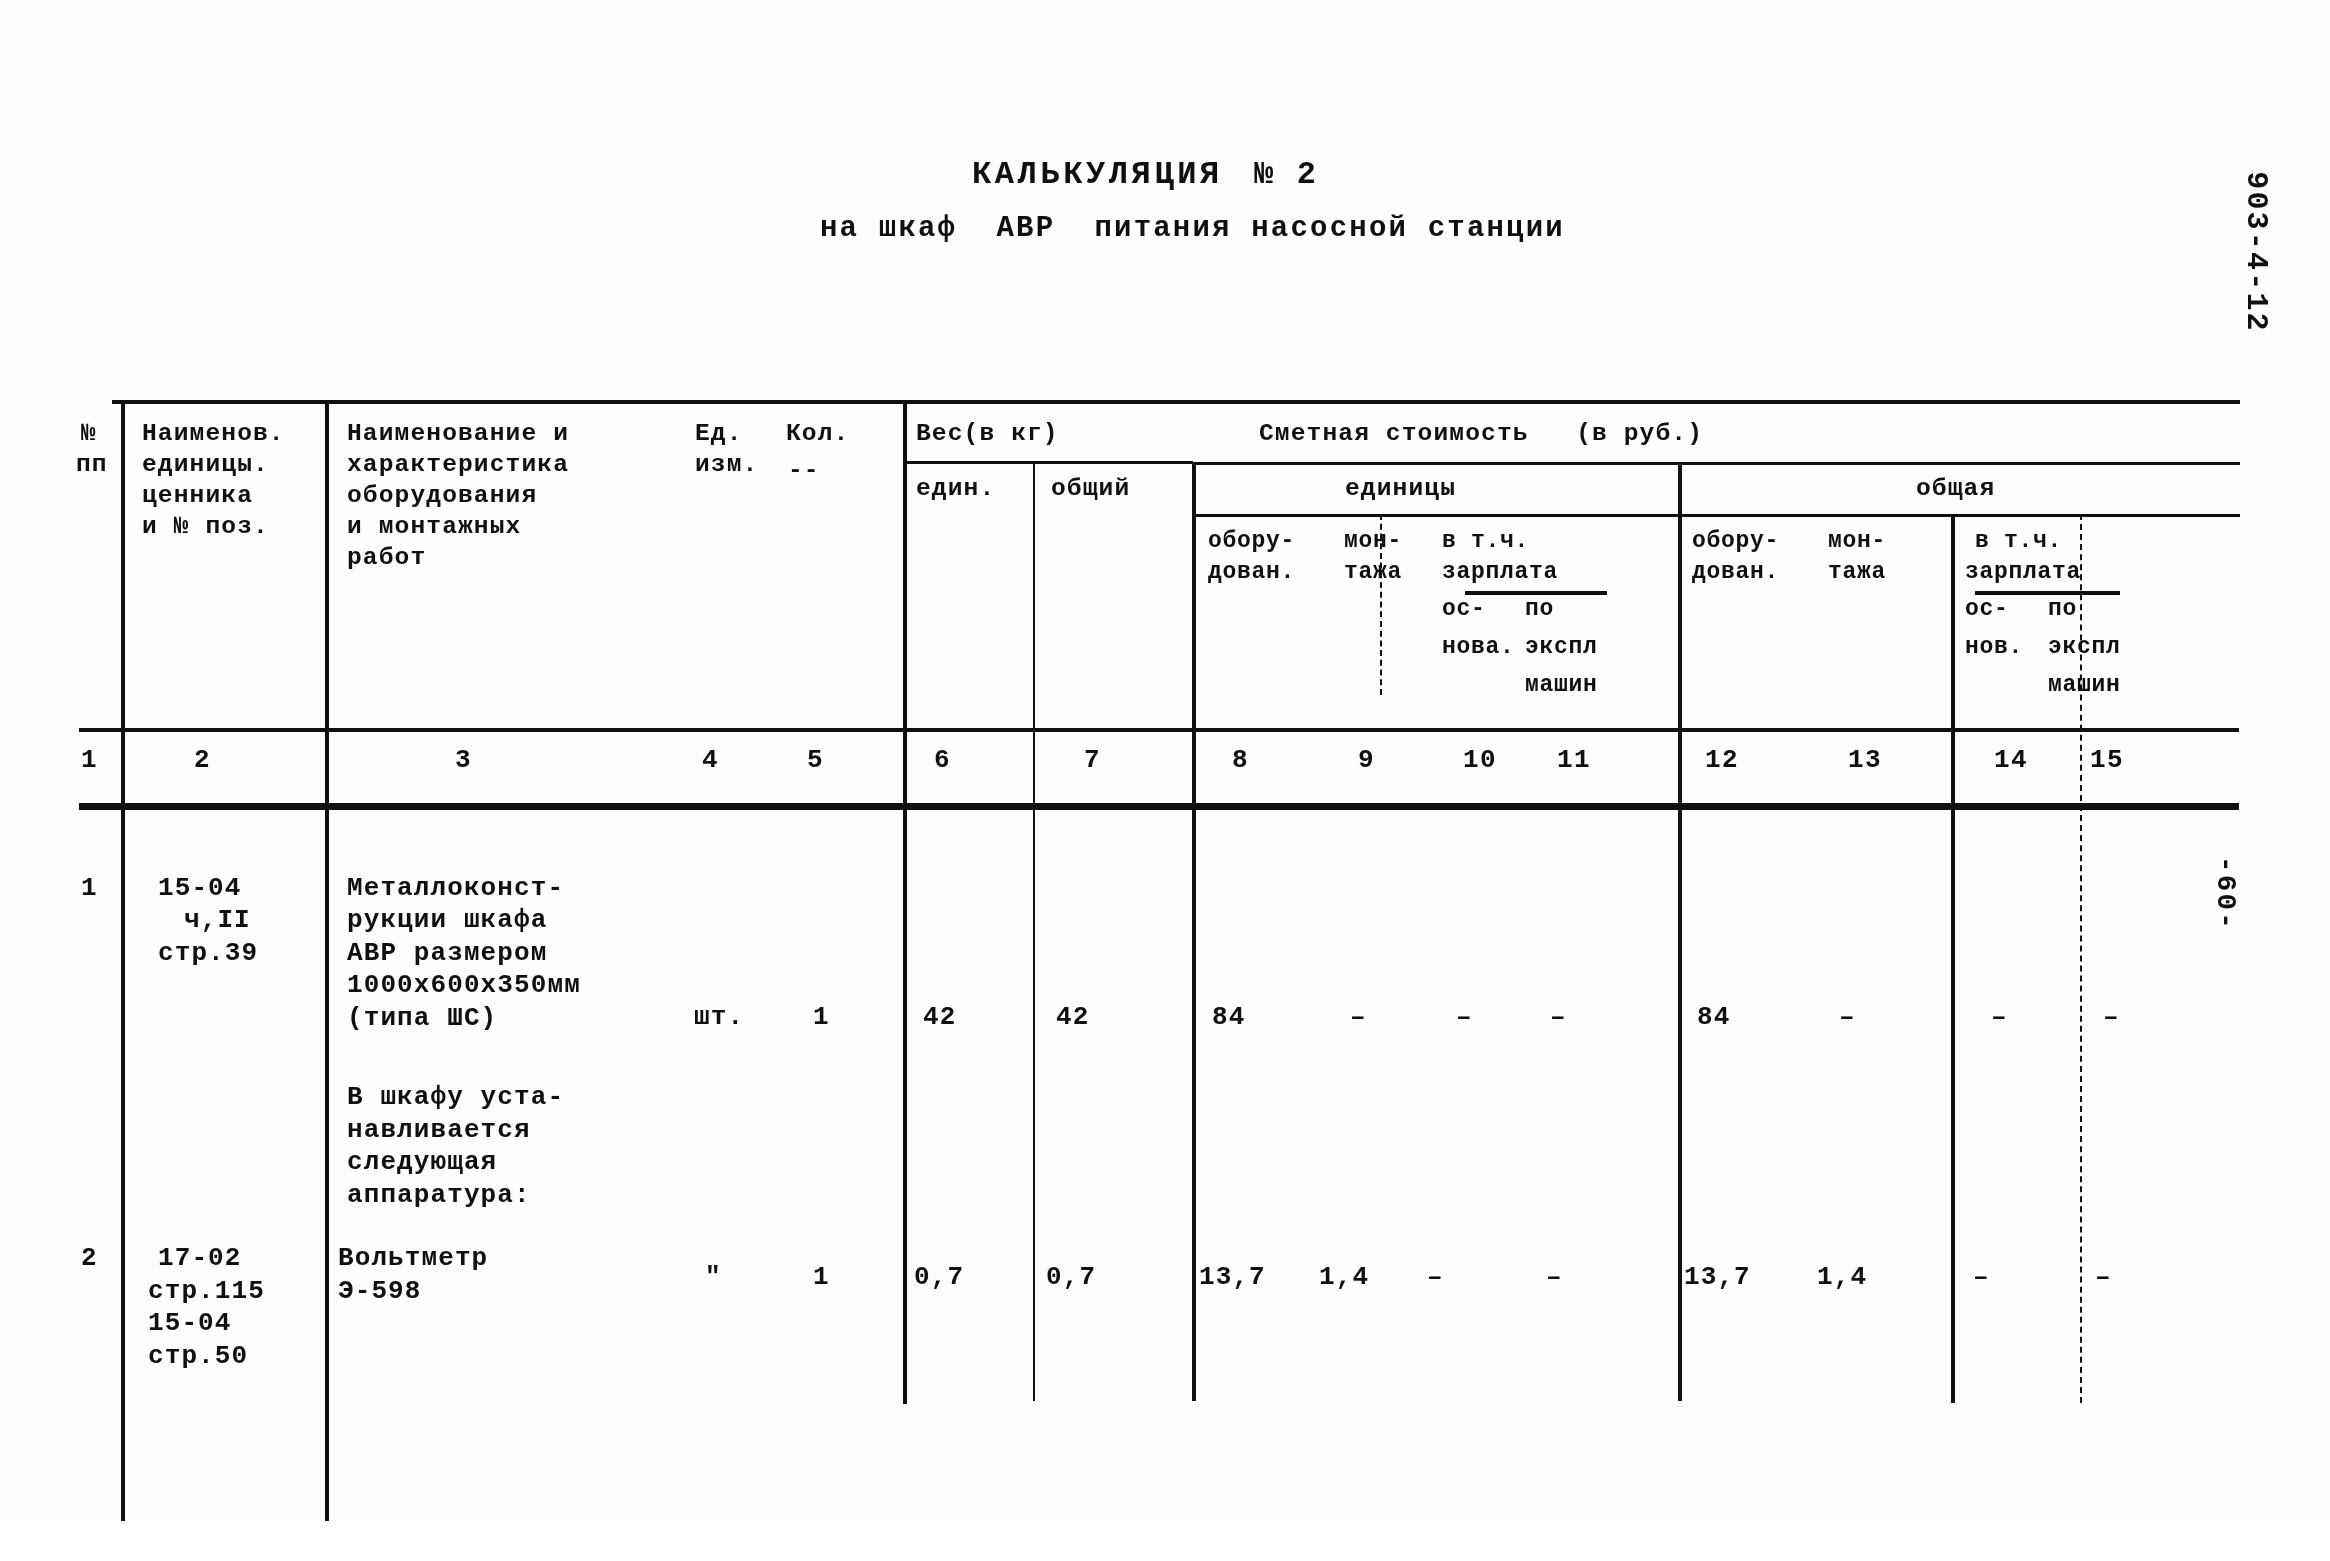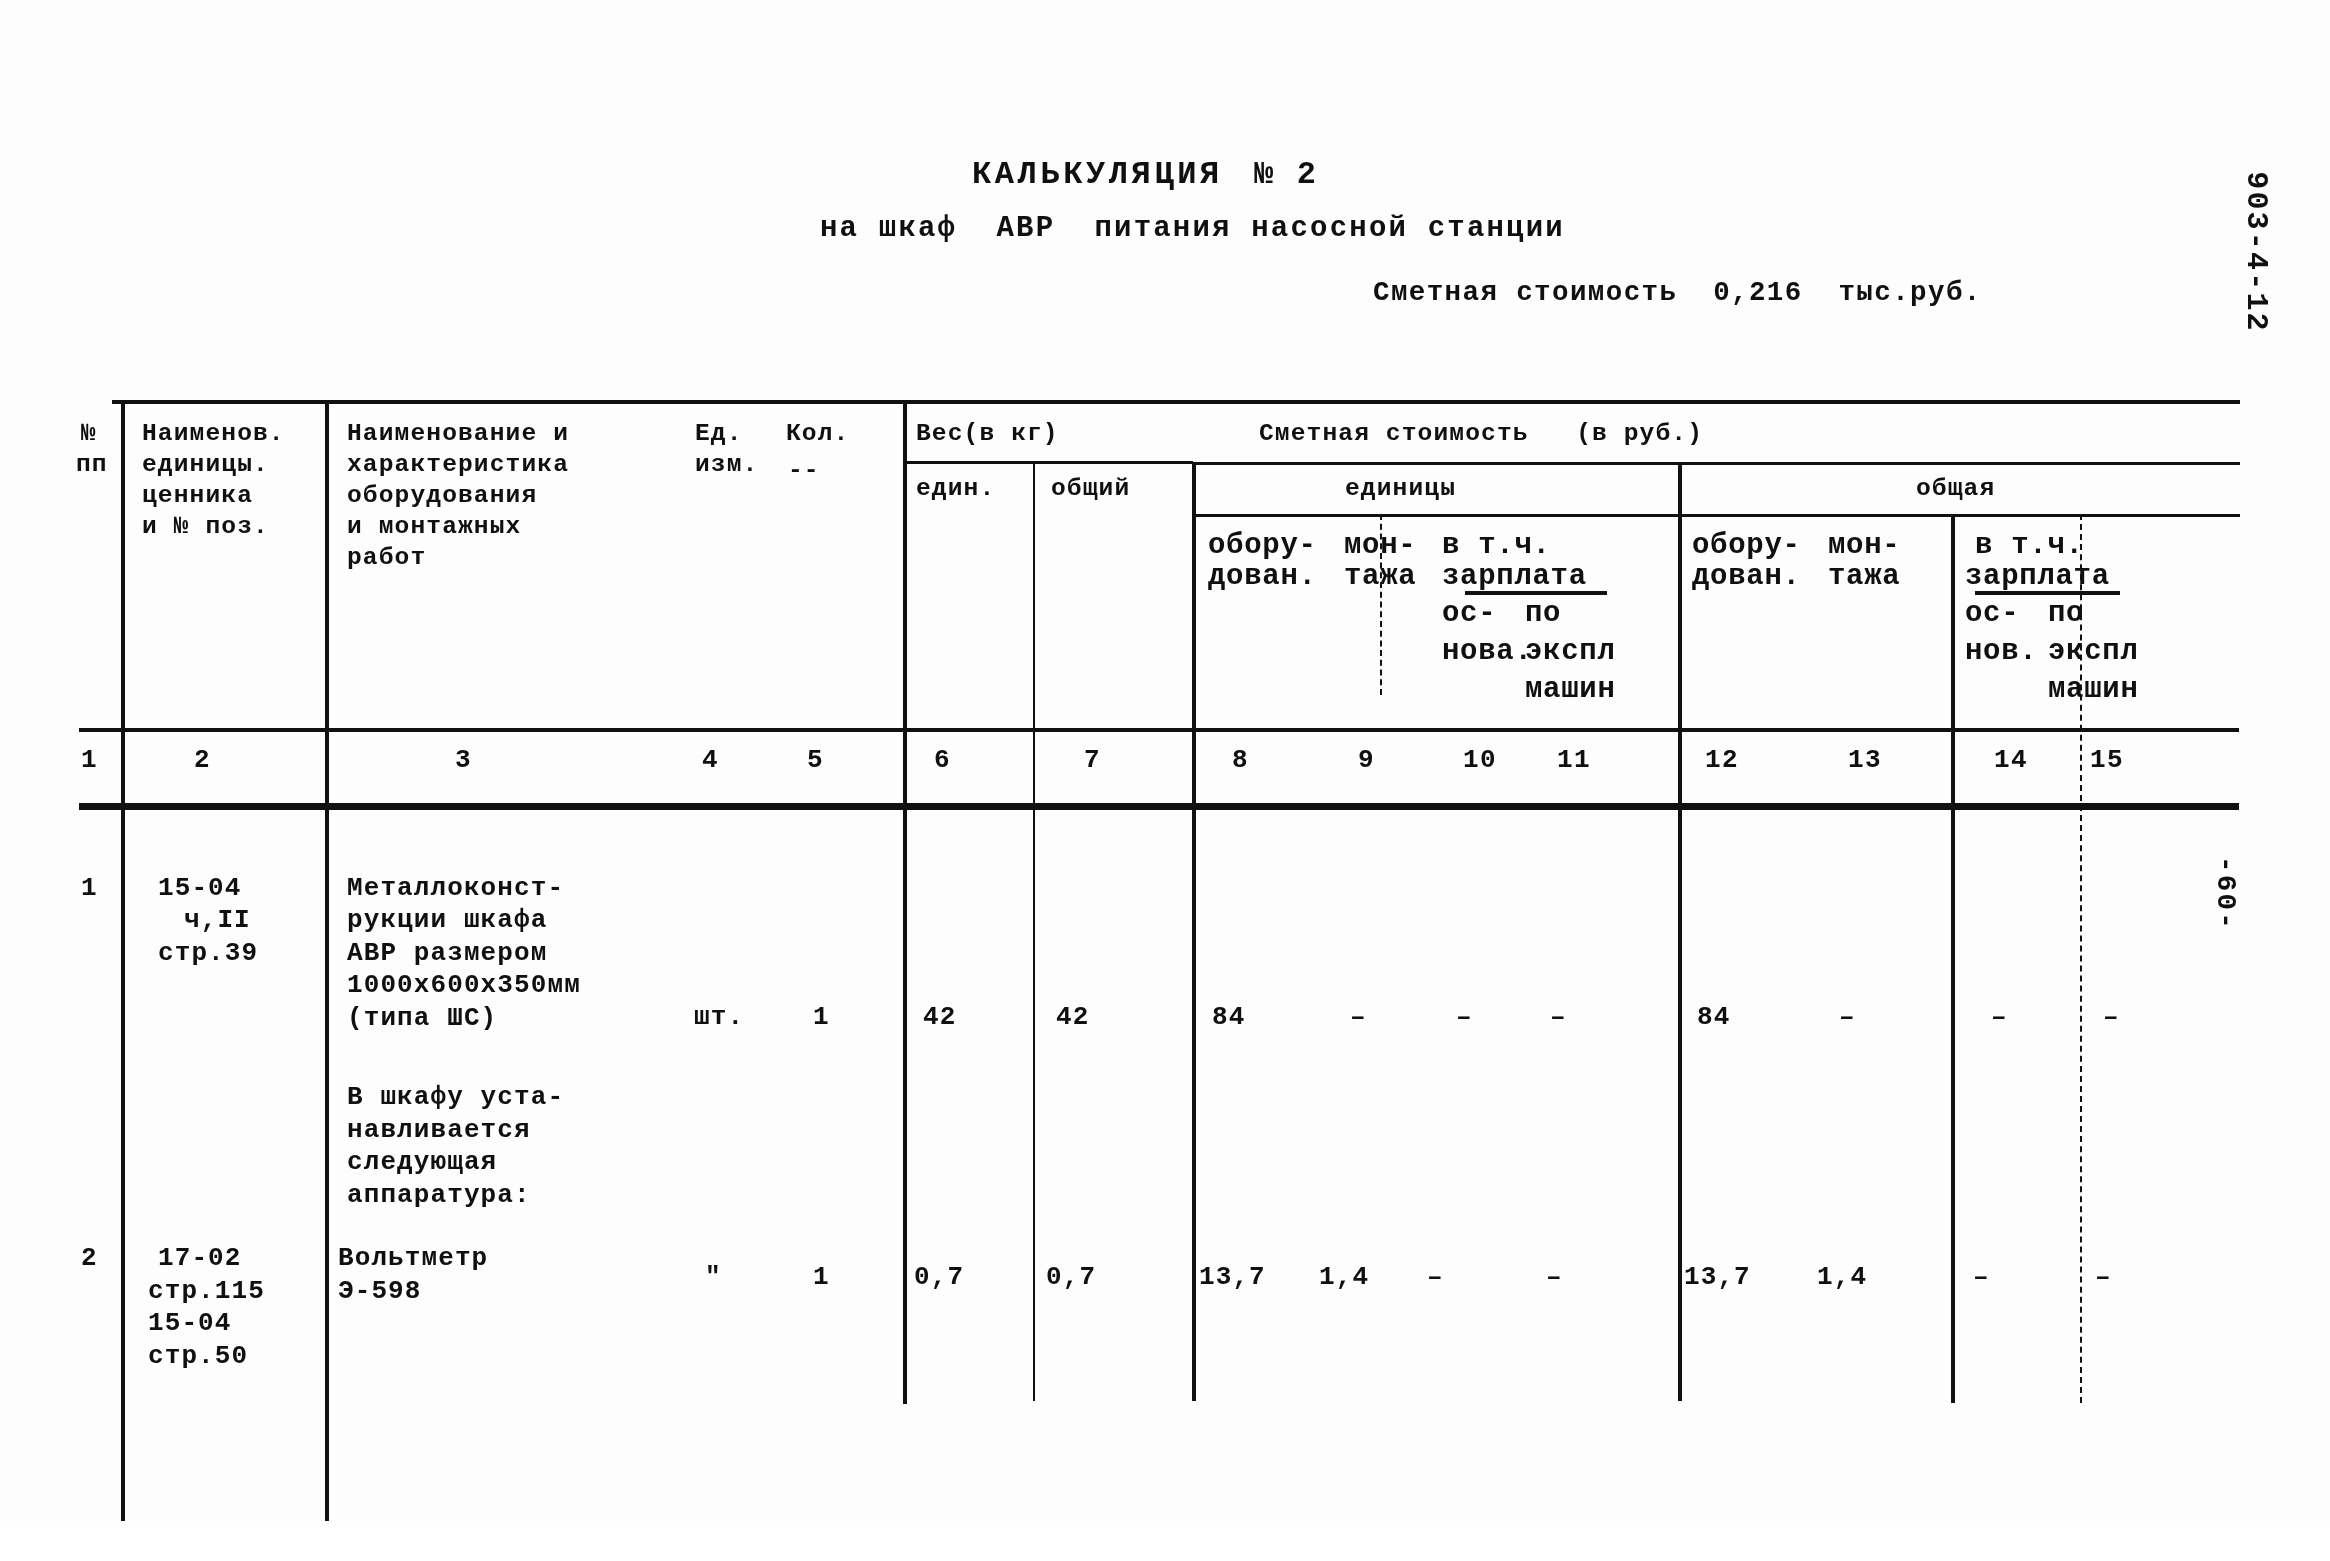--- a/index.html
+++ b/index.html
@@ -69,21 +69,21 @@
   .v-rule { width: 3.6px; }
   .v-rule-thin { width: 2.2px; }
   .v-dash {
     position: absolute;
     width: 0;
     border-left: 2.2px dashed #111;
   }
 
   
   .hc { font-size: 24.6px; letter-spacing: 1.1px; line-height: 1.30; }
-  .hc-sm { font-size: 29px; letter-spacing: 0.7px; line-height: 1.30; }
+  .hc-sm { font-size: 23px; letter-spacing: 0.7px; line-height: 1.30; }
 
   
   .colnum { font-size: 26px; letter-spacing: 1.4px; }
 
   
   .bc { font-size: 26px; letter-spacing: 1.1px; line-height: 1.33; }
   .bc-n { font-size: 26px; letter-spacing: 1.1px; }
 
   .underline-seg {
     position: absolute;
@@ -92,21 +92,20 @@
   }
 </style>
 </head>
 <body>
 
 <div id="page">
 
   <div class="t title-main">КАЛЬКУЛЯЦИЯ</div>
   <div class="t title-num">№ 2</div>
   <div class="t title-sub">на шкаф  АВР  питания насосной станции</div>
-  <div class="t cost-line">Сметная стоимость  0,216  тыс.руб.</div>
 
   <div class="side-code">903-4-12</div>
   <div class="side-page">-60-</div>
 
   <div class="rule h-rule" style="left:112px; top:400px; width:2128px;"></div>
 
   <div class="rule h-rule-thin" style="left:905px; top:461px; width:288px;"></div>
 
   <div class="rule h-rule-thin" style="left:1194px; top:462px; width:1046px;"></div>
 

